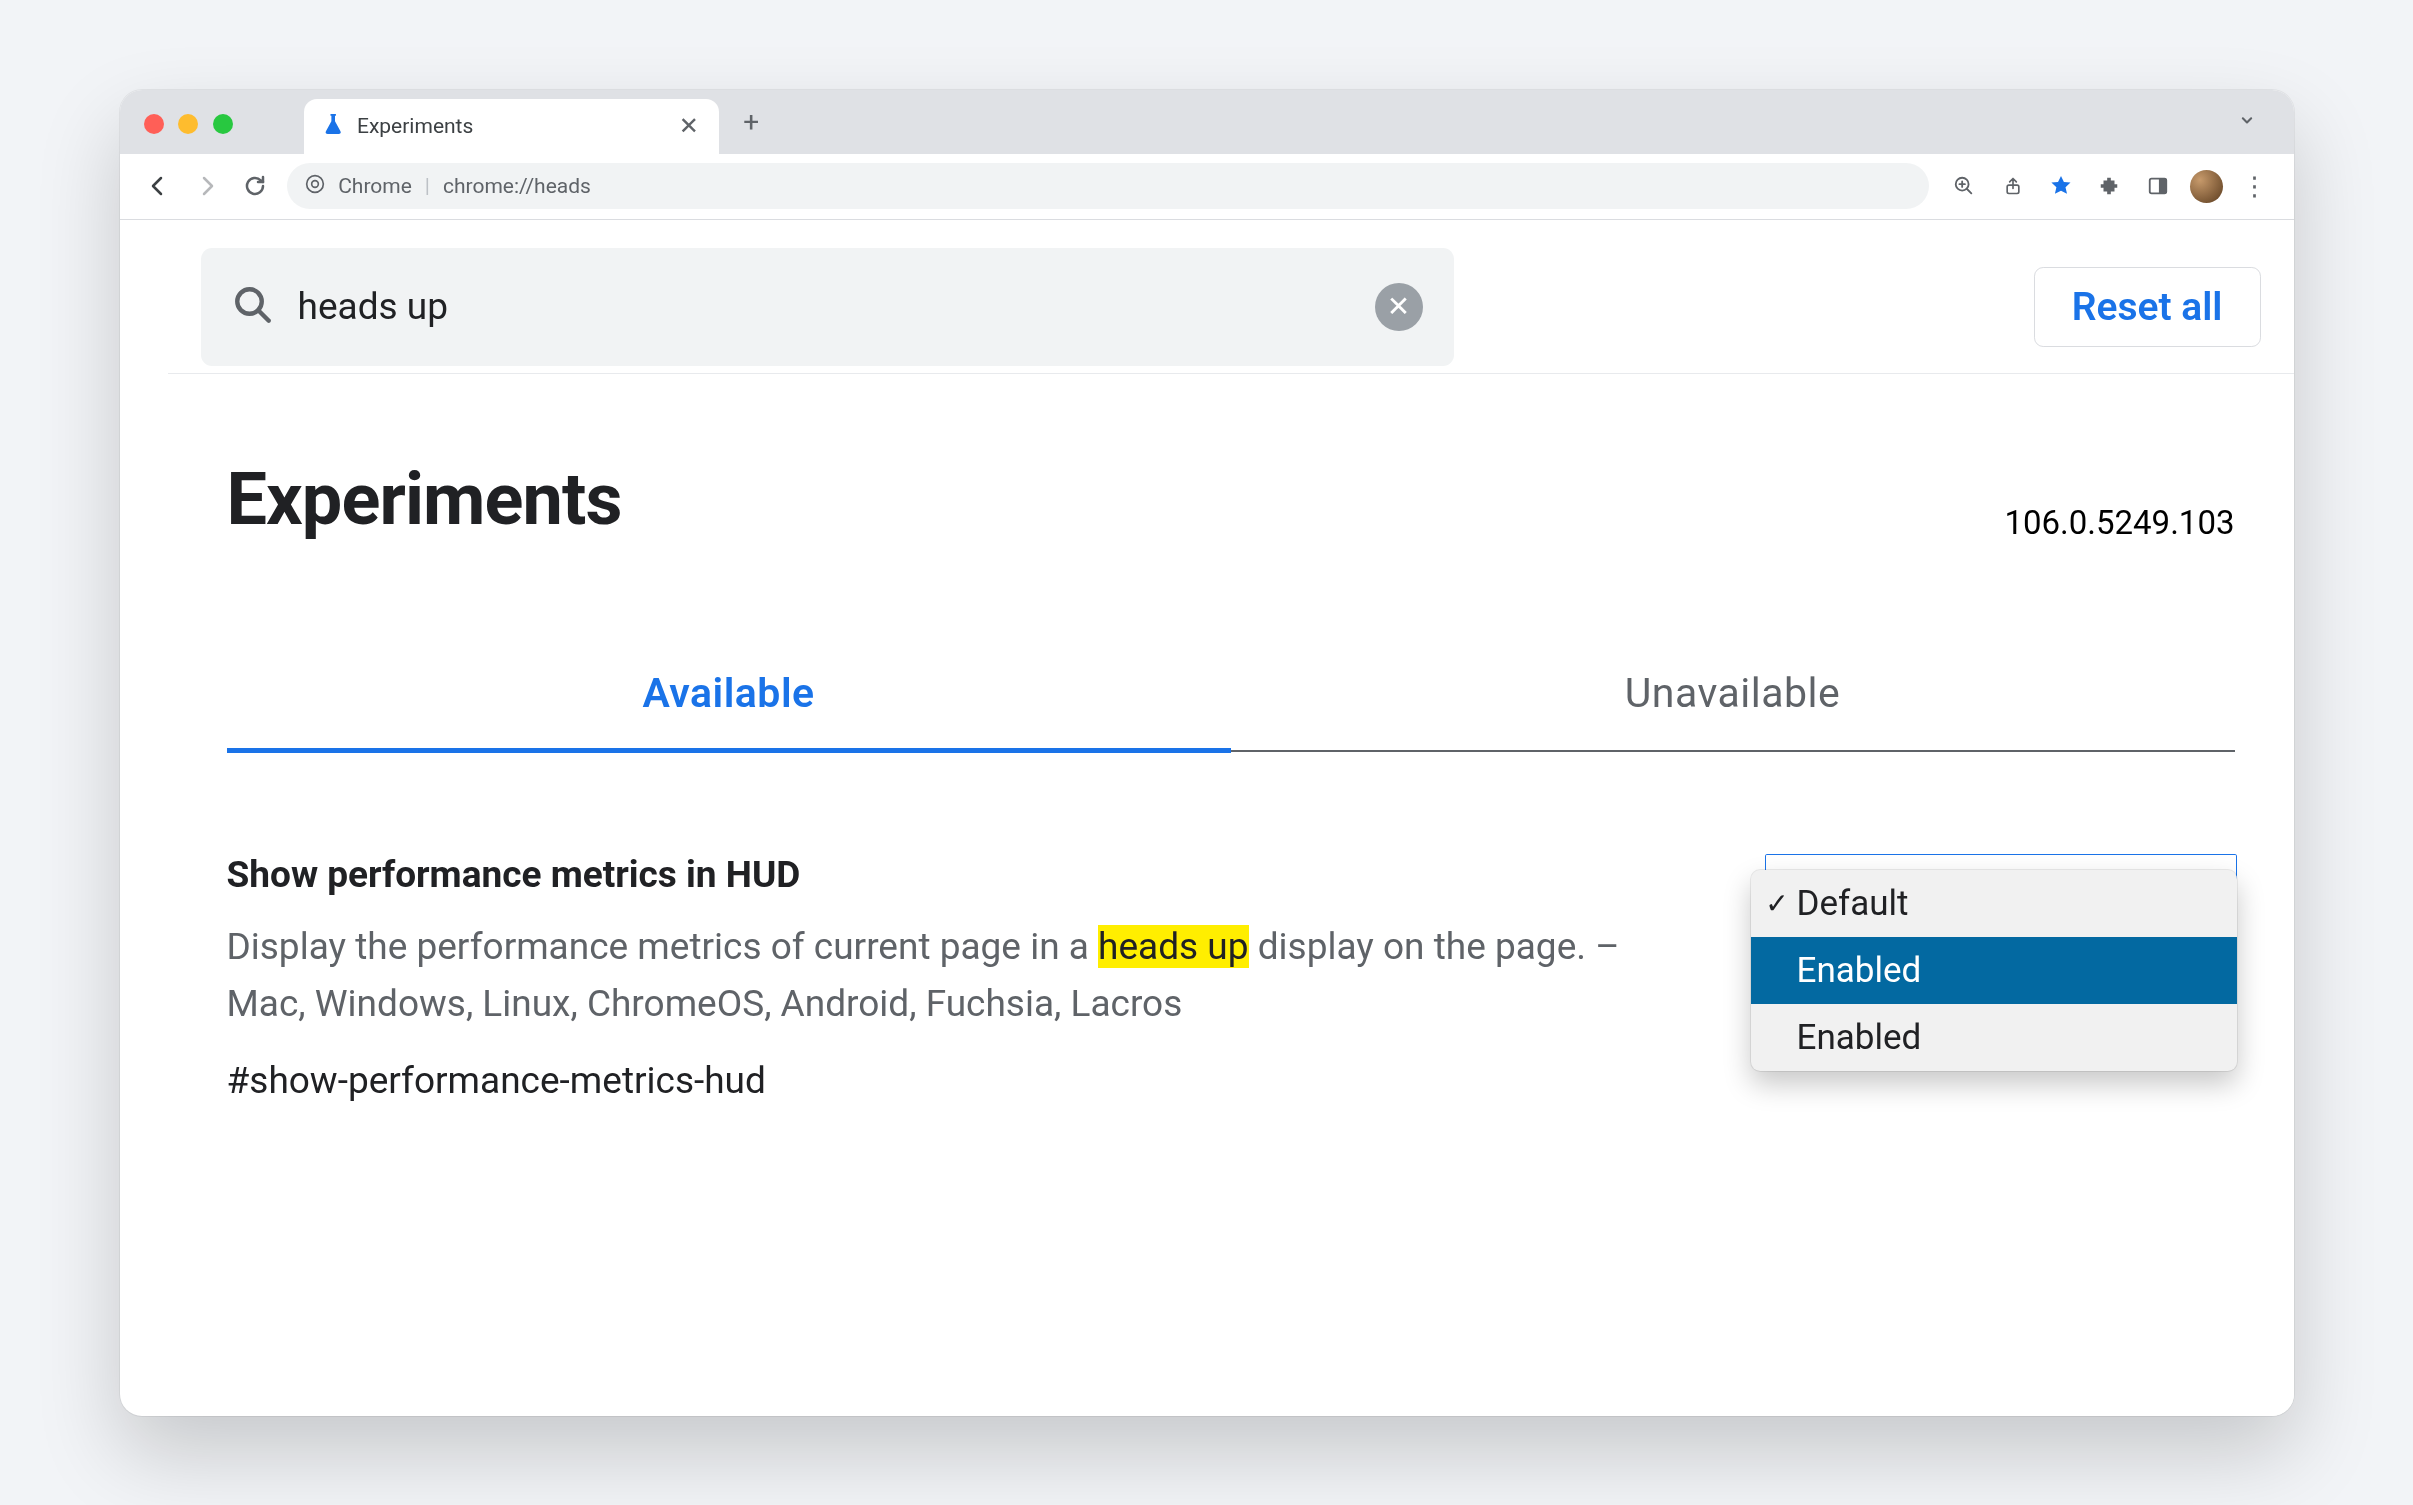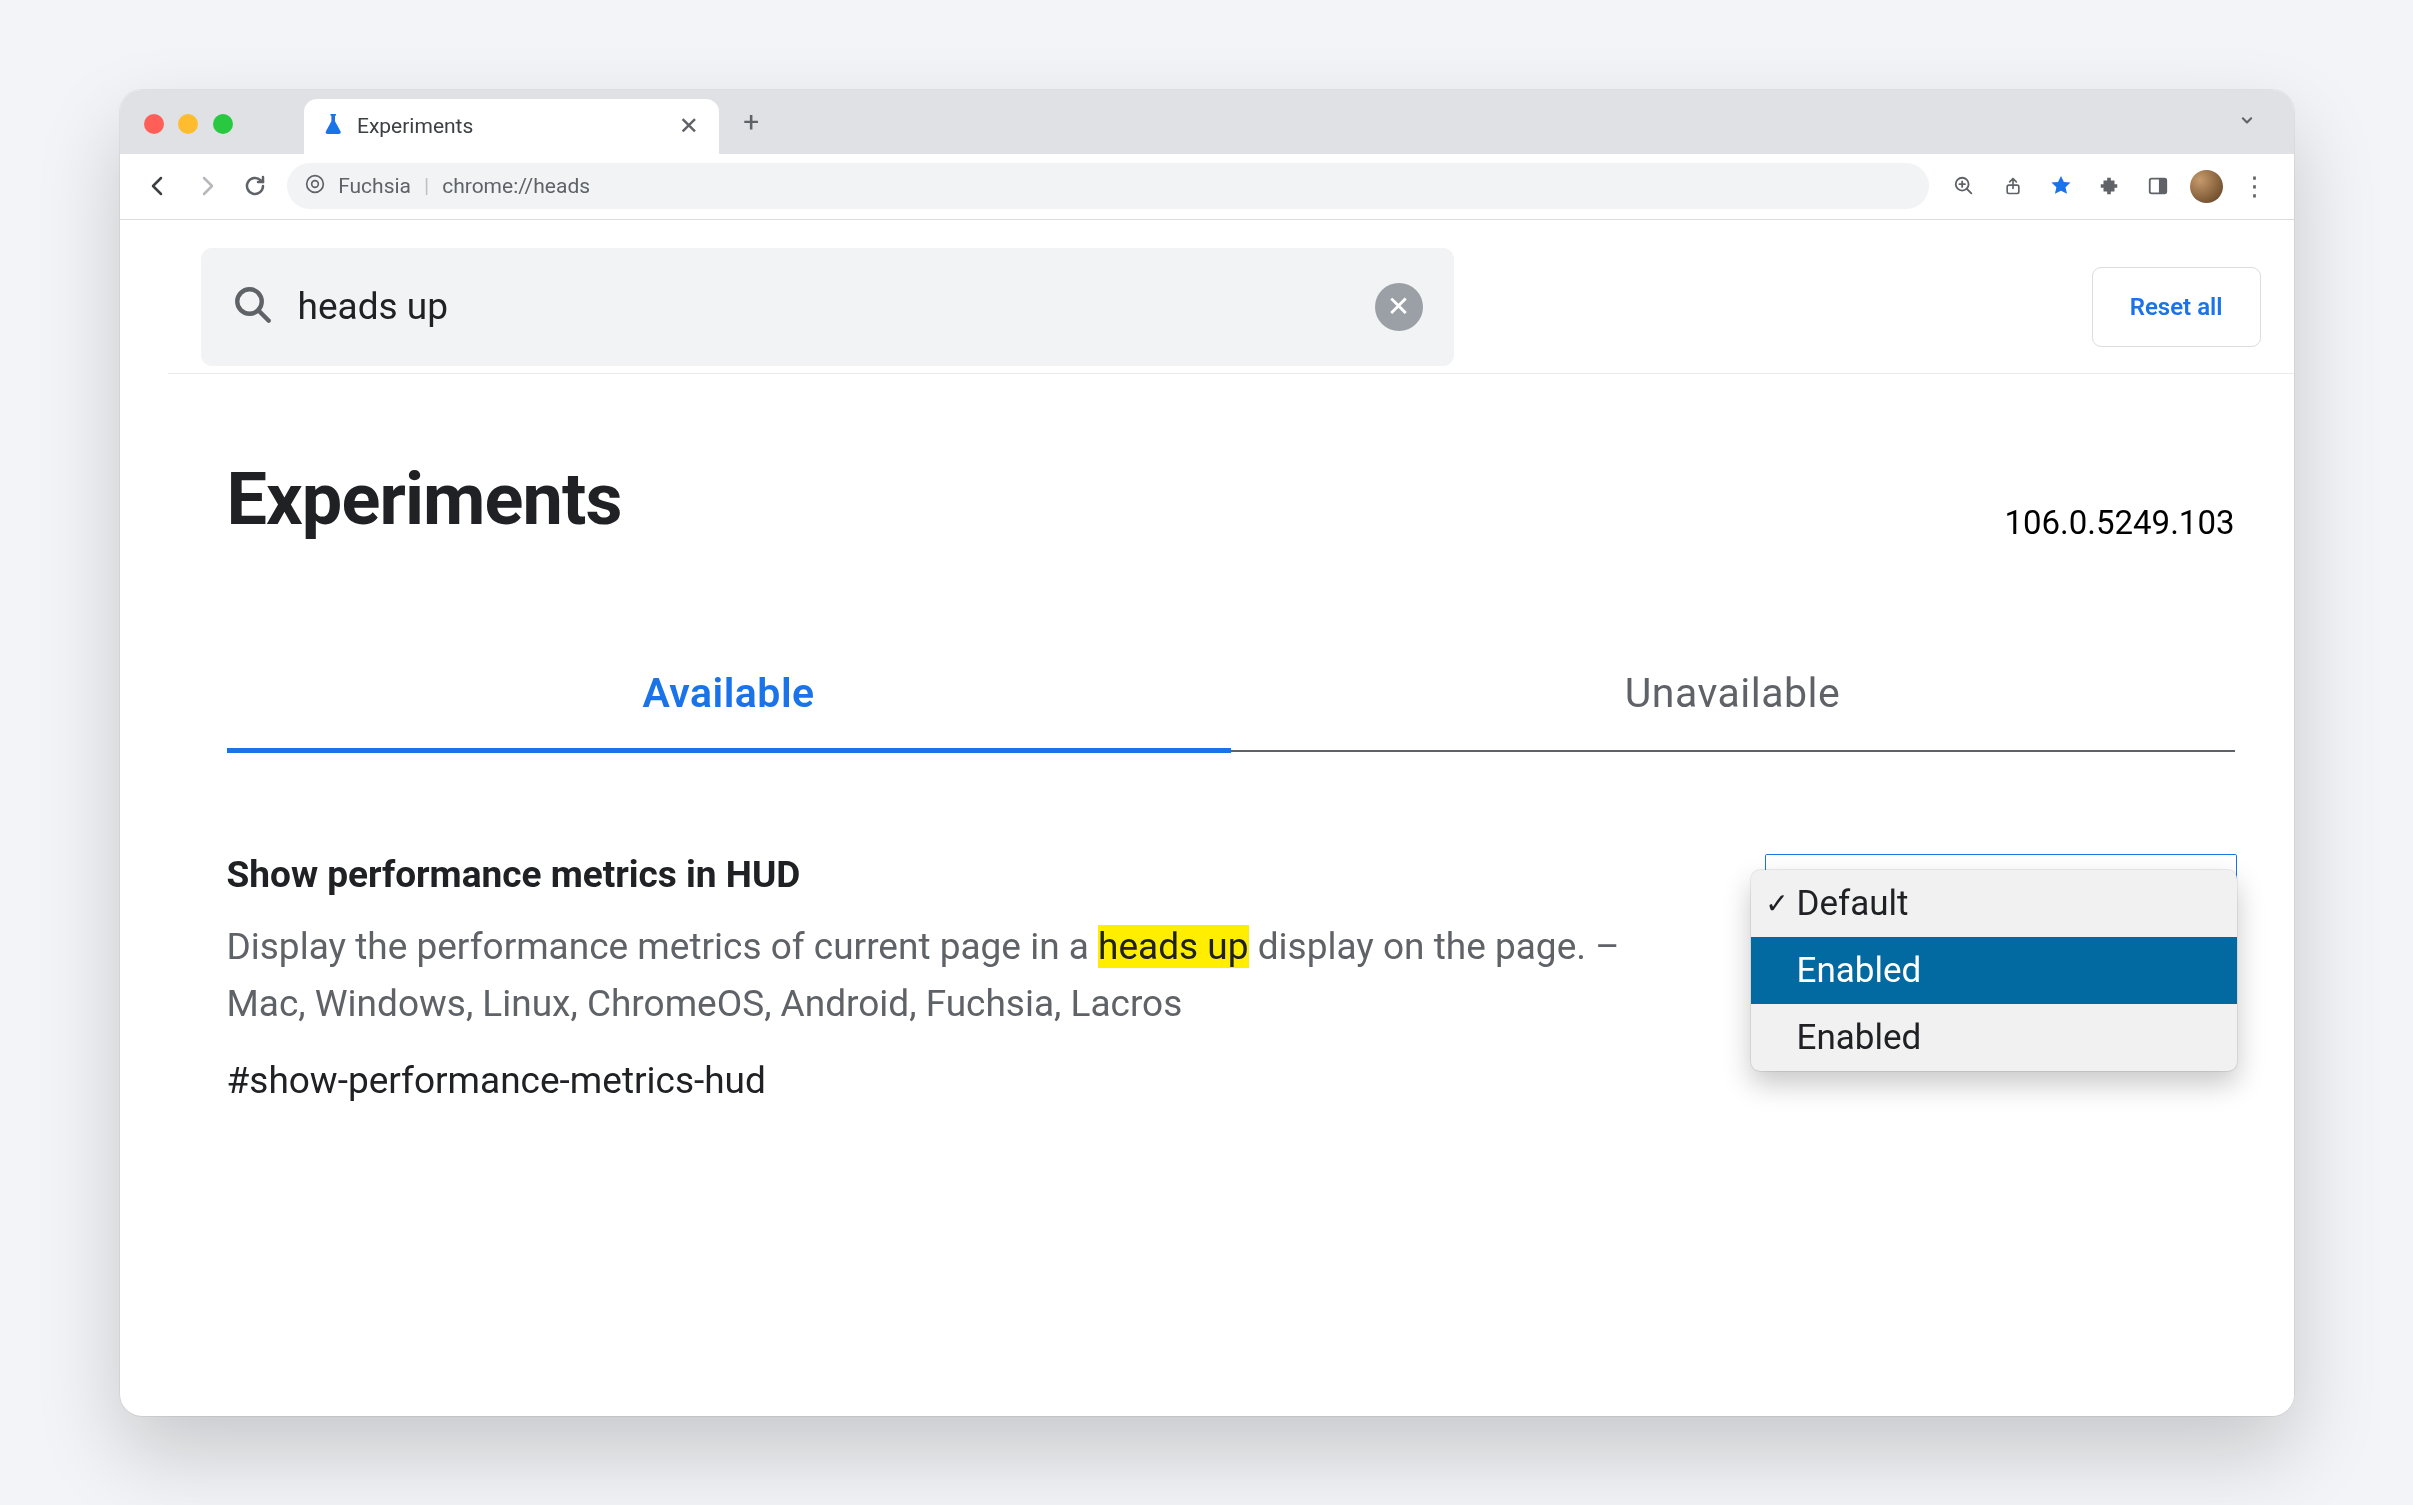--- a/index.html
+++ b/index.html
@@ -38,21 +38,21 @@
     .avatar { width:33px; height:33px; border-radius:50%; background:radial-gradient(circle at 30% 30%, #c79a6b, #5a3b1e); }
     .kebab { font-size:26px; letter-spacing:0; }
 
     
     .content { flex:1; overflow:hidden; background:#fff;margin-left:48px; }
     .search-row { display:flex; align-items:center; padding:28px 33px 7.4px 33px; gap:28px; border-bottom:0.9px solid #e8eaed; }
     .search-box { flex:0 0 1253px; height:118px; background:#f1f3f4; border-radius:11px; display:flex; align-items:center; padding:0 31px; gap:24px; }
     .search-box .mag { color:#5f6368; }
     .search-box input { flex:1; border:none; background:transparent; outline:none; font-size:37px; color:#202124; }
     .search-box .clear { width:48px; height:48px; border-radius:50%; background:#9aa0a6; display:flex; align-items:center; justify-content:center; color:#fff; font-size:28px; }
-    .reset-btn { margin-left:auto; height:80px; padding:0 37px; border:0.9px solid #dadce0; border-radius:9.2px; background:#fff; color:#1a73e8; font-size:24px; font-weight:600; display:flex; align-items:center; }
+    .reset-btn { margin-left:auto; height:80px; padding:0 37px; border:0.9px solid #dadce0; border-radius:9.2px; background:#fff; color:#1a73e8; font-size:39px; font-weight:600; display:flex; align-items:center; }
     .page-head { display:flex; align-items:flex-end; justify-content:space-between; padding:83px 59px 0 59px; }
     .page-title { font-size:72px; font-weight:700; color:#202124; letter-spacing:-0.9px; }
     .version { font-size:33px; color:#000000; }
 
     .tabs { display:flex; margin:101px 59px 0 59px; border-bottom:2.8px solid #5f6368; }
     .tabpane{ flex:1; text-align:center; font-size:41px; padding:26px 0 31px; letter-spacing:0.5px; }
     .tabpane.avail{ color:#1a73e8; font-weight:600; border-bottom:5.5px solid #1a73e8; margin-bottom:-2.8px; }
     .tabpane.unavail{ color:#5f6368; }
 
     .flag { padding:101px 59px 0 59px; position:relative; }
@@ -113,21 +113,21 @@
           <path d="M20 3v5h-5" fill="none" stroke="#5f6368" stroke-width="2.5" stroke-linecap="round" stroke-linejoin="round"></path>
         </svg>
     </div>
     <div class="omnibox">
       <span>
         <svg width="20" height="20" viewBox="0 0 24 24">
             <circle cx="12" cy="12" r="10" fill="none" stroke="#5f6368" stroke-width="2"></circle>
             <circle cx="12" cy="12" r="4" fill="none" stroke="#5f6368" stroke-width="2"></circle>
           </svg>
       </span>
-      <span class="chrome-label">Fuchsia</span>
+      <span class="chrome-label">Chrome</span>
       <span class="sep">|</span>
       <span class="url">chrome://heads</span>
     </div>
     <div class="right-icons">
       <div class="ic">
           <svg width="22" height="22" viewBox="0 0 24 24">
             <circle cx="10" cy="10" r="7" fill="none" stroke="#5f6368" stroke-width="2"></circle>
             <path d="M15 15l5 5M10 7v6M7 10h6" stroke="#5f6368" stroke-width="2" stroke-linecap="round"></path>
           </svg>
         </div>

